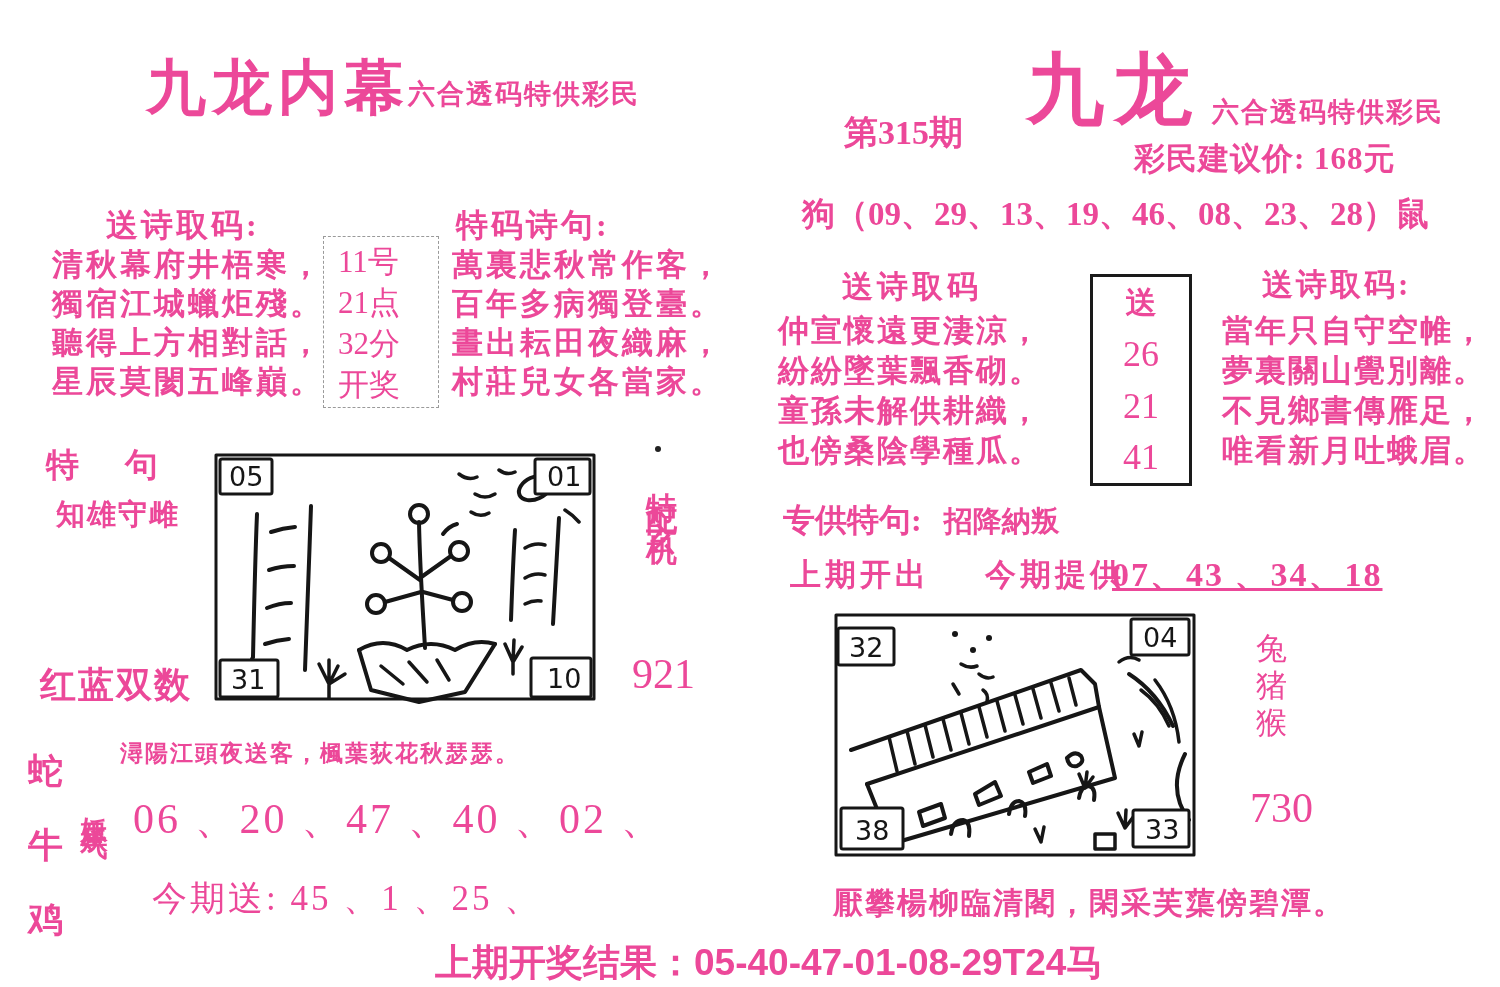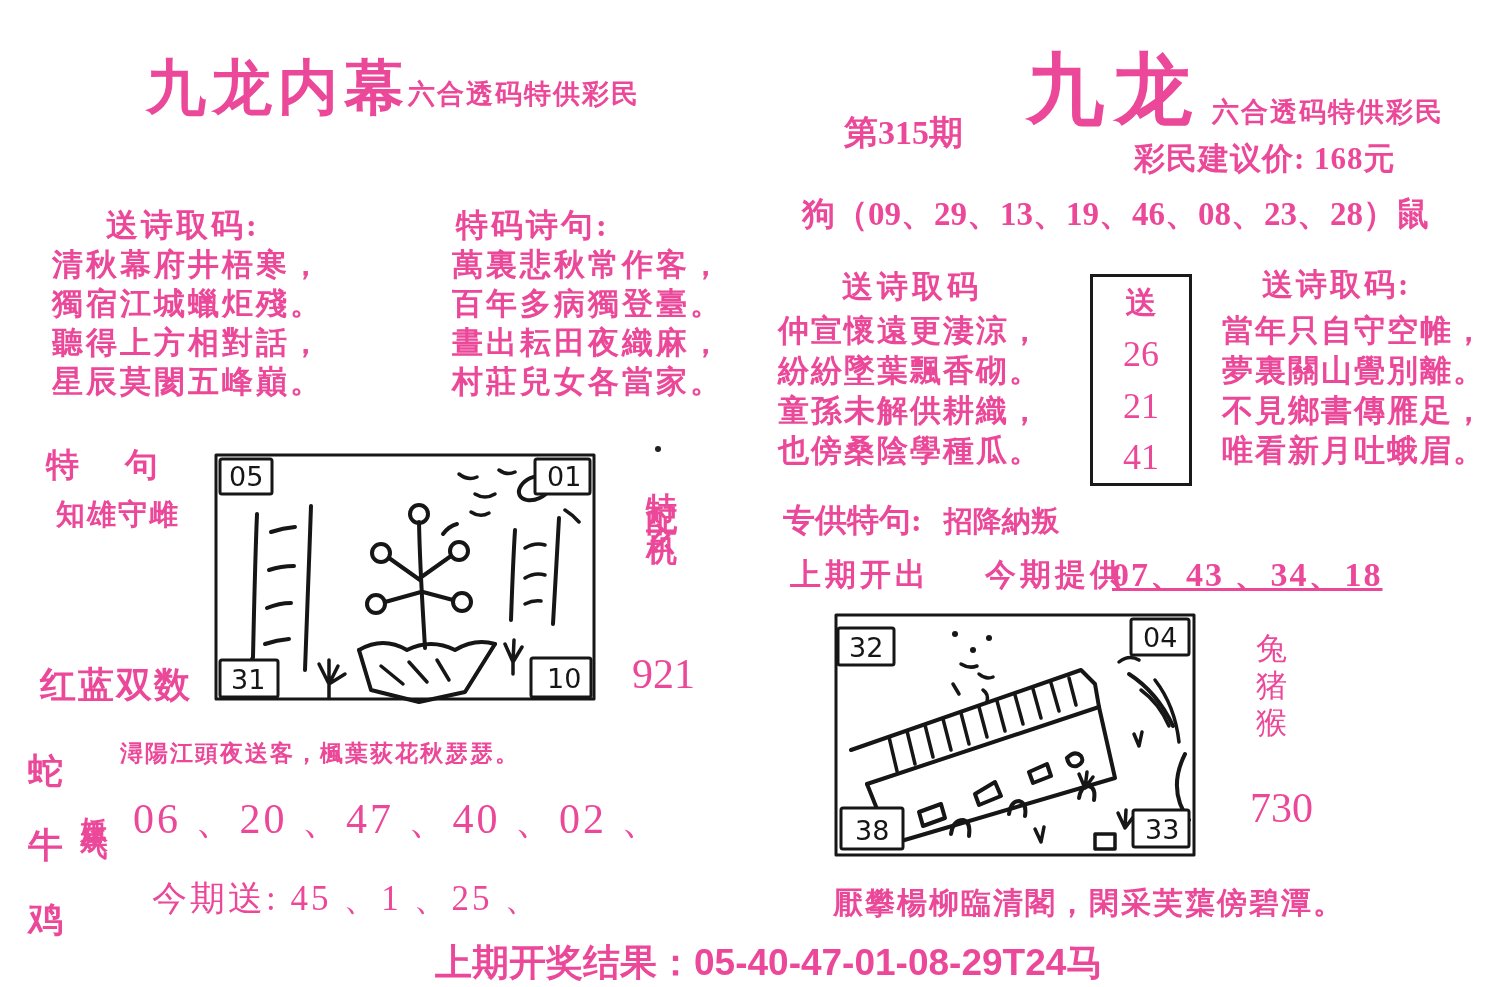--- a/index.html
+++ b/index.html
@@ -35,20 +35,28 @@
   <div class="abs bold" style="left:802px;top:192px;font-size:33px;">狗（09、29、13、19、46、08、23、28）鼠</div>
 
   <div class="abs bold" style="left:106px;top:204px;font-size:32px;letter-spacing:3px;">送诗取码:</div>
   <div class="abs bold" style="left:52px;top:245px;font-size:31px;line-height:39px;letter-spacing:3px;">
     <div>清秋幕府井梧寒，</div>
     <div>獨宿江城蠟炬殘。</div>
     <div>聽得上方相對話，</div>
     <div>星辰莫閡五峰巔。</div>
   </div>
 
+  <div class="abs dashbox" style="left:323px;top:236px;width:114px;height:170px;">
+    <div style="padding:4px 0 0 14px;font-size:31px;line-height:41px;">
+      <div>11号</div>
+      <div>21点</div>
+      <div>32分</div>
+      <div>开奖</div>
+    </div>
+  </div>
 
   <div class="abs bold" style="left:456px;top:204px;font-size:32px;letter-spacing:3px;">特码诗句:</div>
   <div class="abs bold" style="left:452px;top:245px;font-size:31px;line-height:39px;letter-spacing:3px;font-family:Liberation Serif, serif;">
     <div>萬裏悲秋常作客，</div>
     <div>百年多病獨登臺。</div>
     <div>晝出耘田夜織麻，</div>
     <div>村莊兒女各當家。</div>
   </div>
 
   <div class="abs bold" style="left:46px;top:443px;font-size:33px;letter-spacing:46px;">特句</div>

